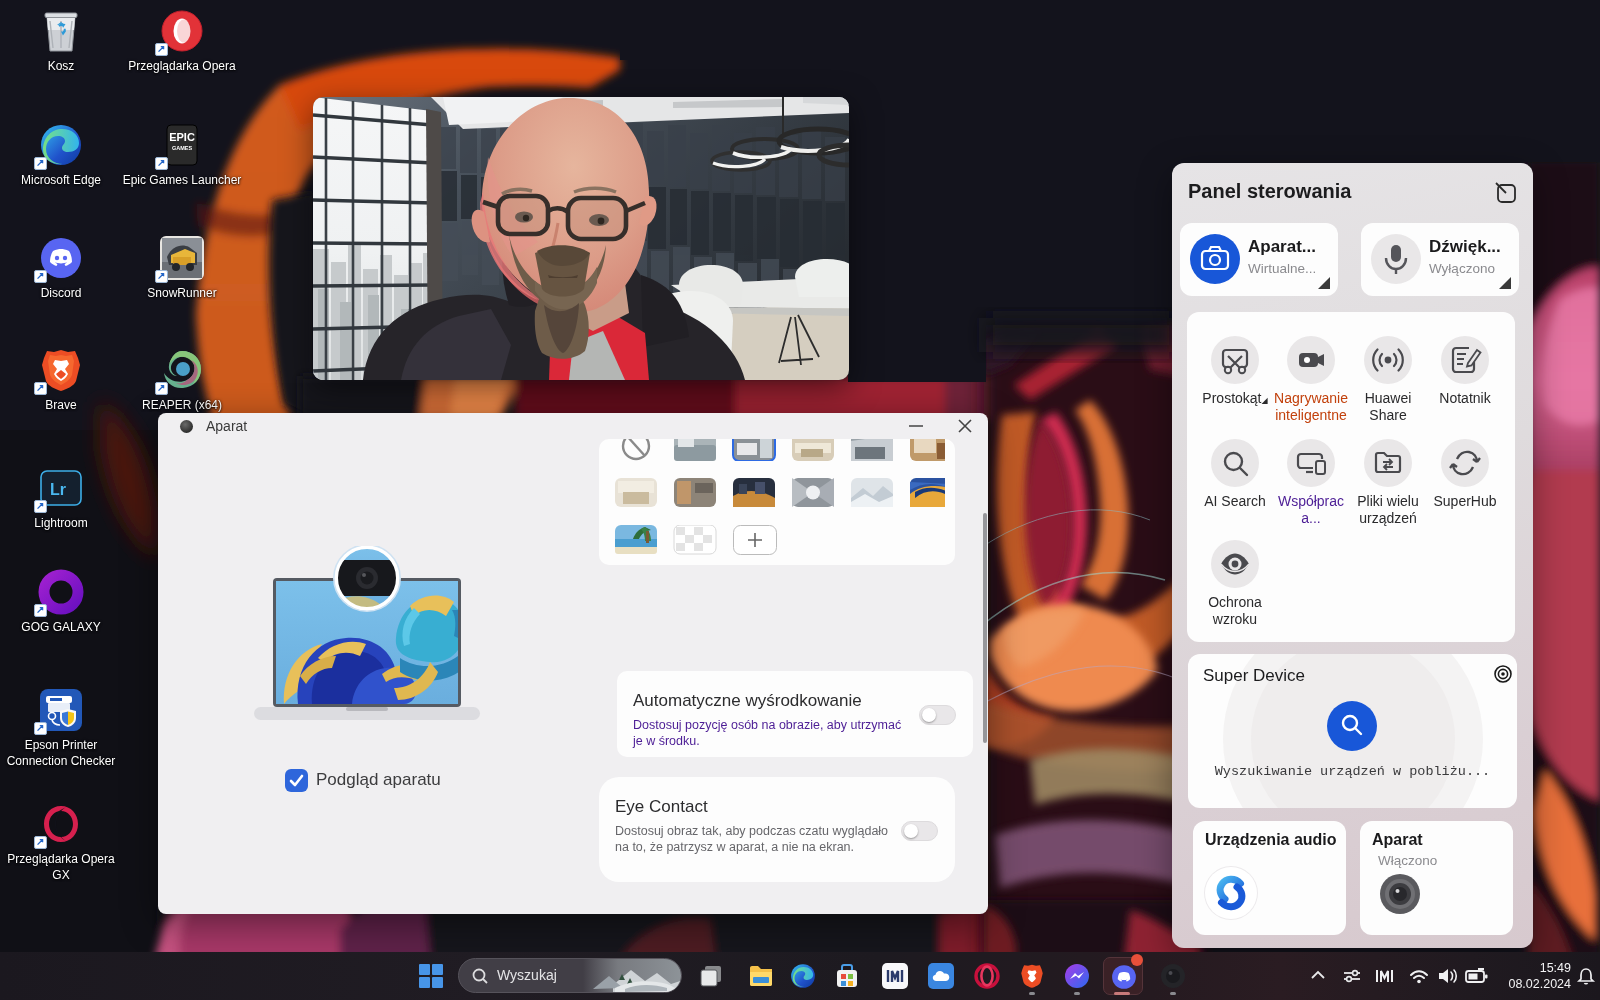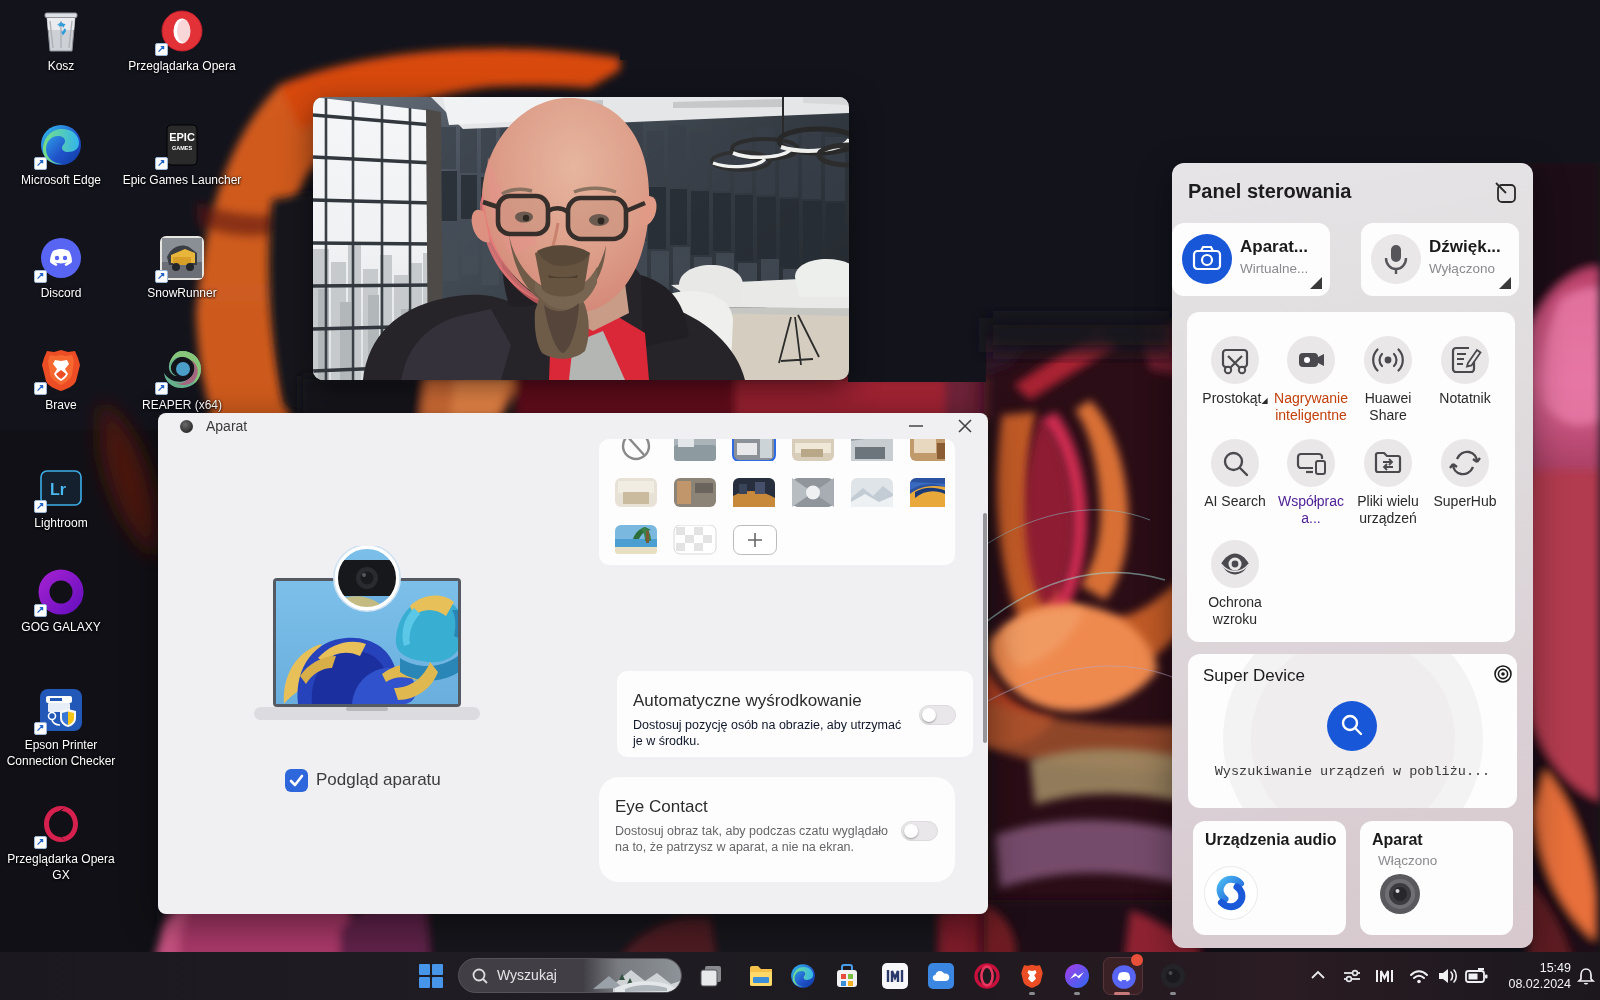--- a/index.html
+++ b/index.html
@@ -643,21 +643,21 @@
           </g>
           <rect x="118.5" y=".5" width="43" height="29" rx="7" fill="#fff" stroke="#bbb"></rect>
           <path d="M140,8 L140,22 M133,15 L147,15" stroke="#666" stroke-width="1.6"></path>
         </svg>
       </div>
     </div>
 
 
     <div class="card" style="left:459px;top:258px;width:356px;height:86px;border-radius:10px;">
       <div class="abs" style="left:16px;top:20px;font-size:17px;color:#2c2c2e;">Automatyczne wyśrodkowanie</div>
-      <div class="abs" style="left:16px;top:46px;width:280px;font-size:12.5px;color:#0f172a;line-height:1.28;">Dostosuj pozycję osób na obrazie, aby utrzymać je w środku.</div>
+      <div class="abs" style="left:16px;top:46px;width:280px;font-size:12.5px;color:#4c1d95;line-height:1.28;">Dostosuj pozycję osób na obrazie, aby utrzymać je w środku.</div>
       <div class="toggle" style="left:302px;top:34px;">
           <i></i>
         </div>
     </div>
 
     <div class="card" style="left:441px;top:364px;width:356px;height:105px;border-radius:20px;">
       <div class="abs" style="left:16px;top:20px;font-size:17px;color:#2c2c2e;">Eye Contact</div>
       <div class="abs" style="left:16px;top:46px;width:280px;font-size:12.5px;color:#66666a;line-height:1.28;">Dostosuj obraz tak, aby podczas czatu wyglądało na to, że patrzysz w aparat, a nie na ekran.</div>
       <div class="toggle" style="left:302px;top:44px;">
           <i></i>
@@ -668,21 +668,21 @@
   </div>
   <div id="panel" class="abs">
     <div class="abs" style="left:16px;top:17px;font-size:20px;font-weight:bold;color:#1c1c1e;">Panel sterowania</div>
     <div class="abs" style="left:320px;top:15px;width:28px;height:28px;">
       <svg width="28" height="28">
           <rect x="6" y="7" width="17" height="17" rx="4" fill="none" stroke="#2a2a2a" stroke-width="1.8"></rect>
           <line x1="4" y1="5" x2="14" y2="15" stroke="#2a2a2a" stroke-width="1.8"></line>
         </svg>
     </div>
 
-    <div class="card" style="left:0;top:60px;width:158px;height:73px;">
+    <div class="card" style="left:8px;top:60px;width:158px;height:73px;">
       <svg class="abs" style="left:10px;top:11px;" width="50" height="50">
         <circle cx="25" cy="25" r="25" fill="#1857d8"></circle>
         <rect x="12" y="17" width="26" height="18" rx="3.5" fill="none" stroke="#fff" stroke-width="2.2"></rect>
         <path d="M19,17 L21,13 L29,13 L31,17" fill="none" stroke="#fff" stroke-width="2.2"></path>
         <circle cx="25" cy="26" r="5" fill="none" stroke="#fff" stroke-width="2.2"></circle>
       </svg>
       <div class="abs" style="left:68px;top:14px;font-size:17px;font-weight:bold;color:#1a1a1c;">Aparat...</div>
       <div class="abs" style="left:68px;top:38px;font-size:13.5px;color:#8a8a8e;">Wirtualne...</div>
       <svg class="abs" style="right:8px;bottom:7px;" width="12" height="12">
           <path d="M12,0 L12,12 L0,12 Z" fill="#3a3a3a"></path>

